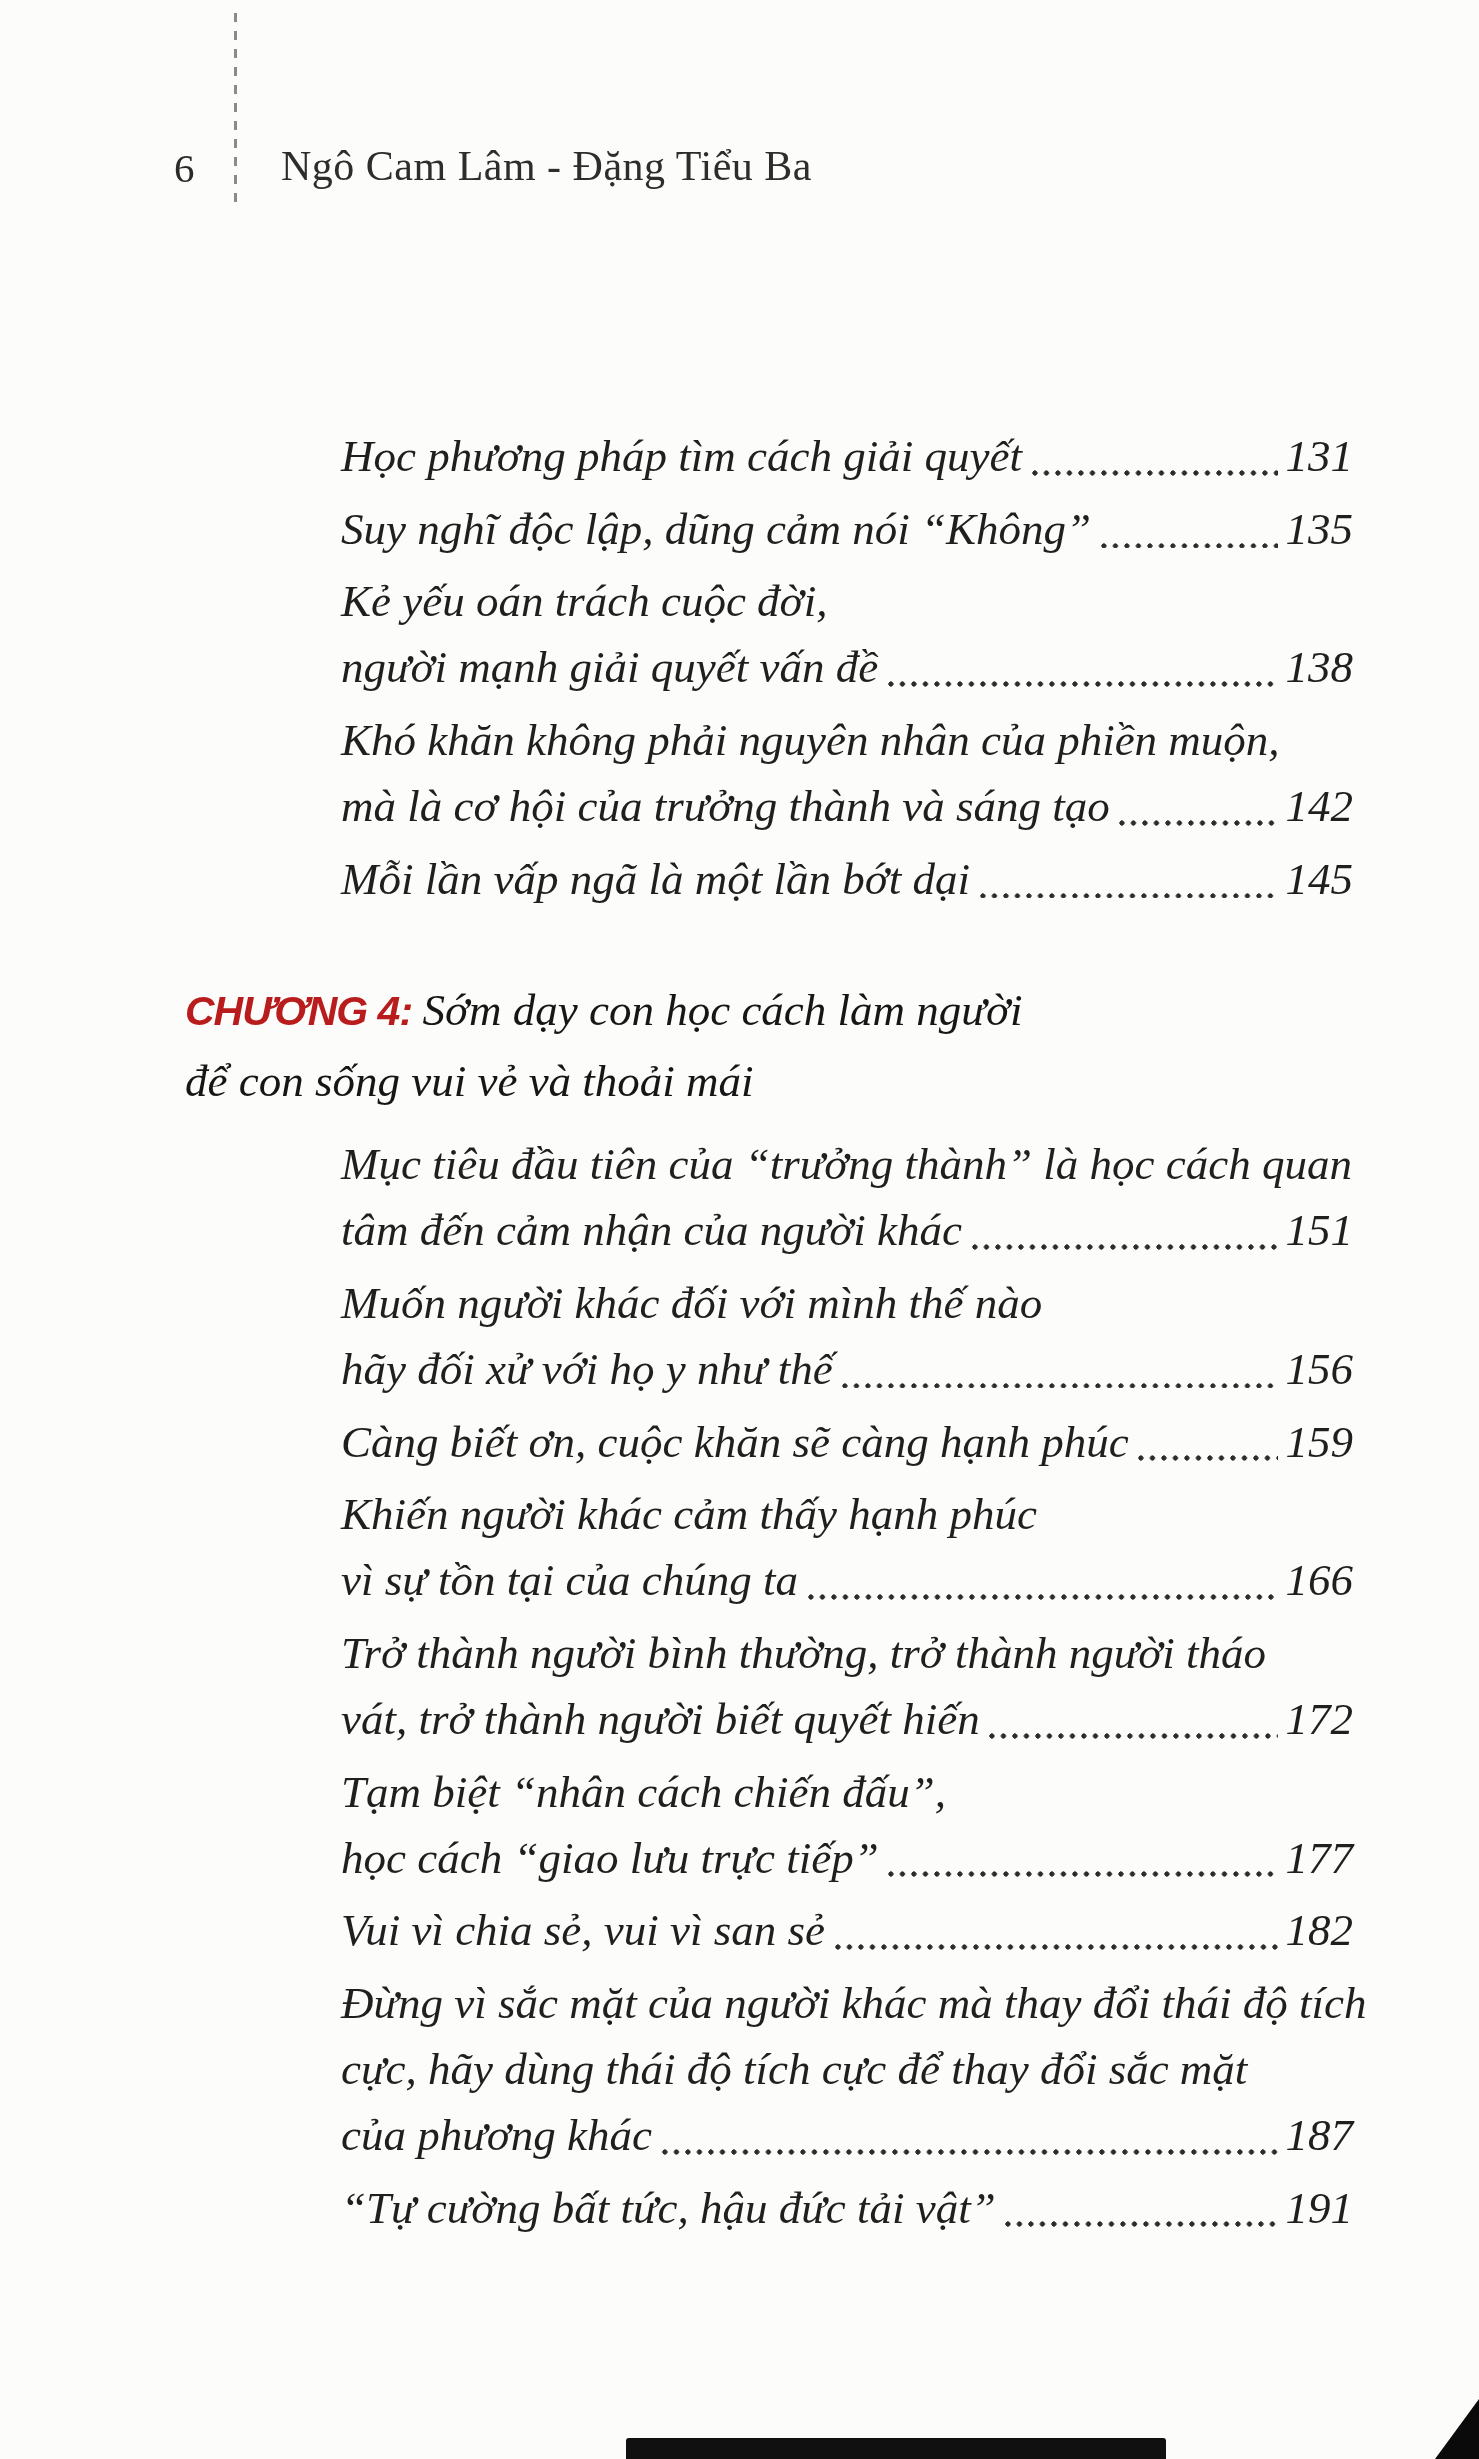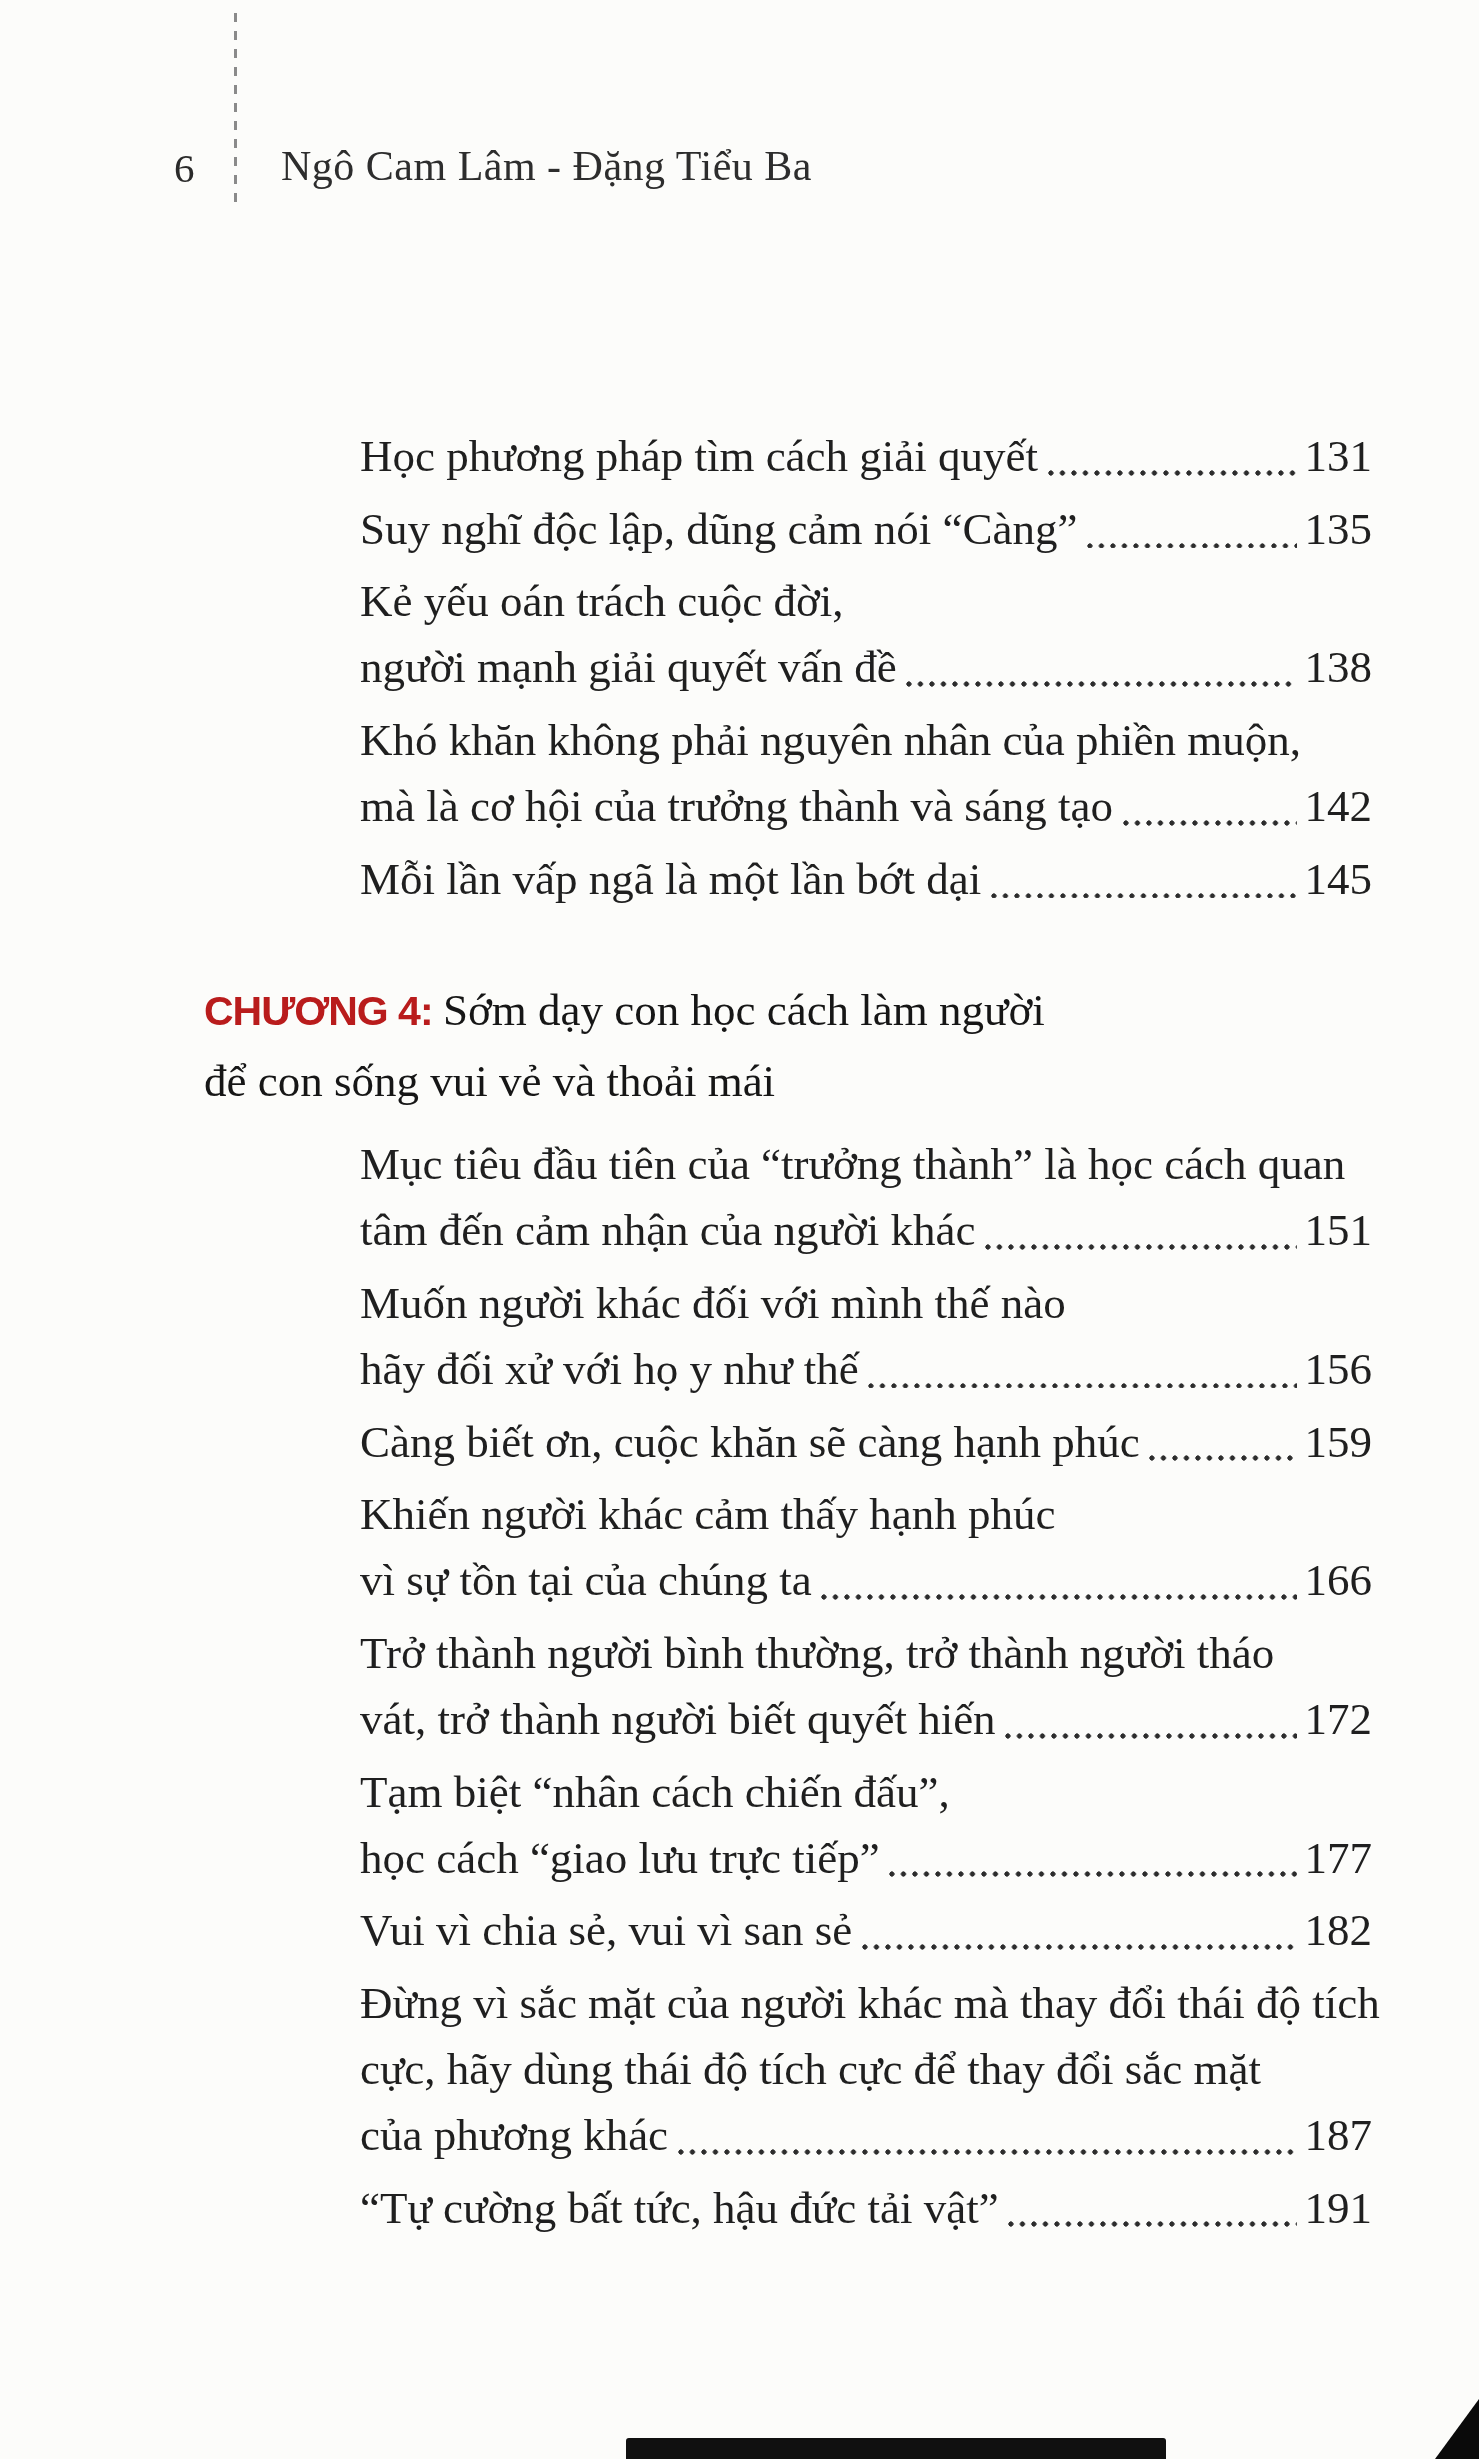--- a/index.html
+++ b/index.html
@@ -39,23 +39,24 @@
     left: 281px;
     top: 142px;
     font-size: 42px;
     color: #2d2d2d;
     letter-spacing: 0.5px;
   }
 
   
   .toc {
     position: absolute;
-    left: 204px;
+    left: 185px;
     top: 423px;
     width: 1168px;
+    font-style: italic;
   }
   .toc-entry {
     padding-left: 156px;
     font-size: 45px;
     line-height: 66px;
     margin-bottom: 6.7px;
     color: #1f1f1f;
   }
   .entry-line { white-space: nowrap; }
   .entry-line.last {
@@ -130,21 +131,21 @@
   <div class="toc" id="toc-root">
       <div class="toc-entry">
         <div class="entry-line last">
           <span class="entry-text">Học phương pháp tìm cách giải quyết</span>
           <span class="leader"></span>
           <span class="entry-page">131</span>
         </div>
       </div>
       <div class="toc-entry">
         <div class="entry-line last">
-          <span class="entry-text">Suy nghĩ độc lập, dũng cảm nói “Càng”</span>
+          <span class="entry-text">Suy nghĩ độc lập, dũng cảm nói “Không”</span>
           <span class="leader"></span>
           <span class="entry-page">135</span>
         </div>
       </div>
       <div class="toc-entry">
         <div class="entry-line"><span class="entry-text">Kẻ yếu oán trách cuộc đời,</span></div>
         <div class="entry-line last">
           <span class="entry-text">người mạnh giải quyết vấn đề</span>
           <span class="leader"></span>
           <span class="entry-page">138</span>

